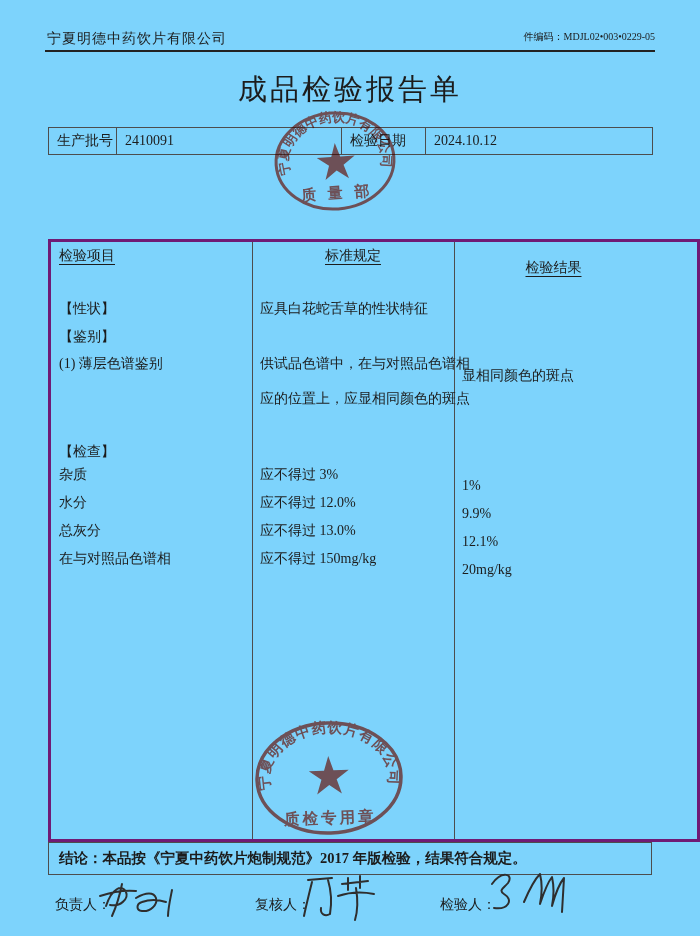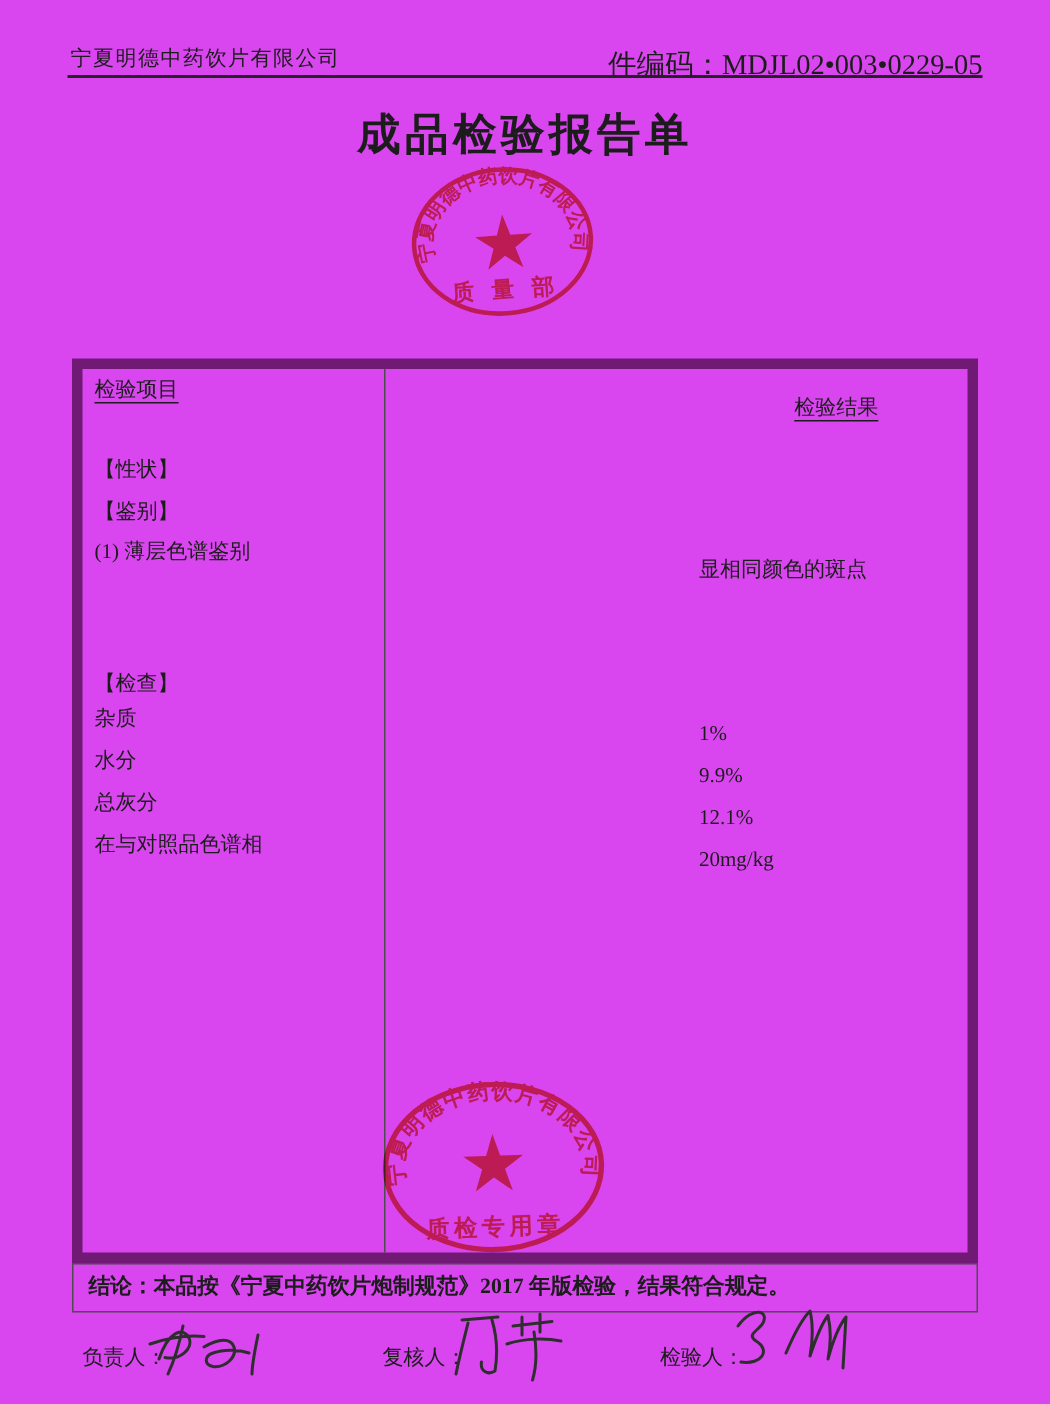--- a/index.html
+++ b/index.html
@@ -1,32 +1,32 @@
 <!DOCTYPE html>
 <html><head>
 <meta charset="utf-8">
 <style>
   html,body{margin:0;padding:0;background:#e8e8e8;}
   .page{
-    position:relative;width:700px;height:936px;background:#d946ef;
+    position:relative;width:700px;height:936px;background:#7dd3fc;
     font-family:"Liberation Serif","DejaVu Serif",serif;color:#1c1c1c;
     overflow:hidden;margin:0 auto;
   }
   
   .company{position:absolute;left:47px;top:30px;font-size:14px;letter-spacing:1px;}
-  .doc-code{position:absolute;right:45px;top:30px;font-size:19px;}
+  .doc-code{position:absolute;right:45px;top:30px;font-size:10px;}
   .header-rule{position:absolute;left:45px;top:50px;width:610px;height:0;border-top:2px solid #222;}
   .title{position:absolute;left:0;top:70px;width:700px;text-align:center;
-         font-size:29px;font-weight:bold;letter-spacing:3px;}
+         font-size:29px;font-weight:normal;letter-spacing:3px;}
   
   .info-table{position:absolute;left:48px;top:127px;width:604px;border-collapse:collapse;table-layout:fixed;}
   .info-table td{border:1px solid #4d4d4d;height:26px;font-size:14px;padding:0 0 0 8px;vertical-align:middle;white-space:nowrap;}
   .lbl2{display:inline-block;width:58px;text-align:justify;text-align-last:justify;}
   
-  .insp{position:absolute;left:48px;top:239px;width:604px;height:603px;border:7px solid #701a75;box-sizing:border-box;}
+  .insp{position:absolute;left:48px;top:239px;width:652px;height:603px;border:3px solid #701a75;box-sizing:border-box;}
   .insp .col{position:absolute;top:0;bottom:0;}
   .col1{left:0;width:201px;border-right:1px solid #4d4d4d;}
   .col2{left:201px;width:202px;border-right:1px solid #4d4d4d;}
   .col3{left:403px;width:199px;margin-top:12px;}
   .cell{position:absolute;font-size:14px;white-space:nowrap;left:8px;}
   .cell.ctr{left:0;width:100%;text-align:center;}
   .colhead{text-decoration:underline;text-underline-offset:4px;}
   
   .conclusion{position:absolute;left:48px;top:842px;width:604px;height:33px;border:1px solid #4d4d4d;
               box-sizing:border-box;font-size:14.5px;font-weight:bold;line-height:31px;padding-left:10px;}
@@ -52,34 +52,50 @@
   <div class="title">成品检验报告单</div>
 
   <table class="info-table">
     <colgroup>
         <col style="width:68px">
         <col style="width:225px">
         <col style="width:84px">
         <col style="width:227px">
       </colgroup>
     <tbody>
+    <tr>
+      <td>生产批号</td>
+      <td>2410091</td>
+      <td>检验日期</td>
+      <td>2024.10.12</td>
+    </tr>
   </tbody>
     </table>
 
   <div class="insp">
     <div class="col col1">
       <div class="cell colhead" style="top:5px">检验项目</div>
       <div class="cell" style="top:58px">【性状】</div>
       <div class="cell" style="top:86px">【鉴别】</div>
       <div class="cell" style="top:113px">(1) 薄层色谱鉴别</div>
       <div class="cell" style="top:201px">【检查】</div>
       <div class="cell" style="top:224px">杂质</div>
       <div class="cell" style="top:252px">水分</div>
       <div class="cell" style="top:280px">总灰分</div>
       <div class="cell" style="top:308px">在与对照品色谱相</div>
+    </div>
+    <div class="col col2">
+      <div class="cell ctr colhead" style="top:5px">标准规定</div>
+      <div class="cell" style="top:58px">应具白花蛇舌草的性状特征</div>
+      <div class="cell" style="top:113px">供试品色谱中，在与对照品色谱相</div>
+      <div class="cell" style="top:148px">应的位置上，应显相同颜色的斑点</div>
+      <div class="cell" style="top:224px">应不得过 3%</div>
+      <div class="cell" style="top:252px">应不得过 12.0%</div>
+      <div class="cell" style="top:280px">应不得过 13.0%</div>
+      <div class="cell" style="top:308px">应不得过 150mg/kg</div>
     </div>
     <div class="col col3">
       <div class="cell ctr colhead" style="top:5px">检验结果</div>
       <div class="cell" style="top:113px">显相同颜色的斑点</div>
       <div class="cell" style="top:224px">1%</div>
       <div class="cell" style="top:252px">9.9%</div>
       <div class="cell" style="top:280px">12.1%</div>
       <div class="cell" style="top:308px">20mg/kg</div>
     </div>
   </div>

